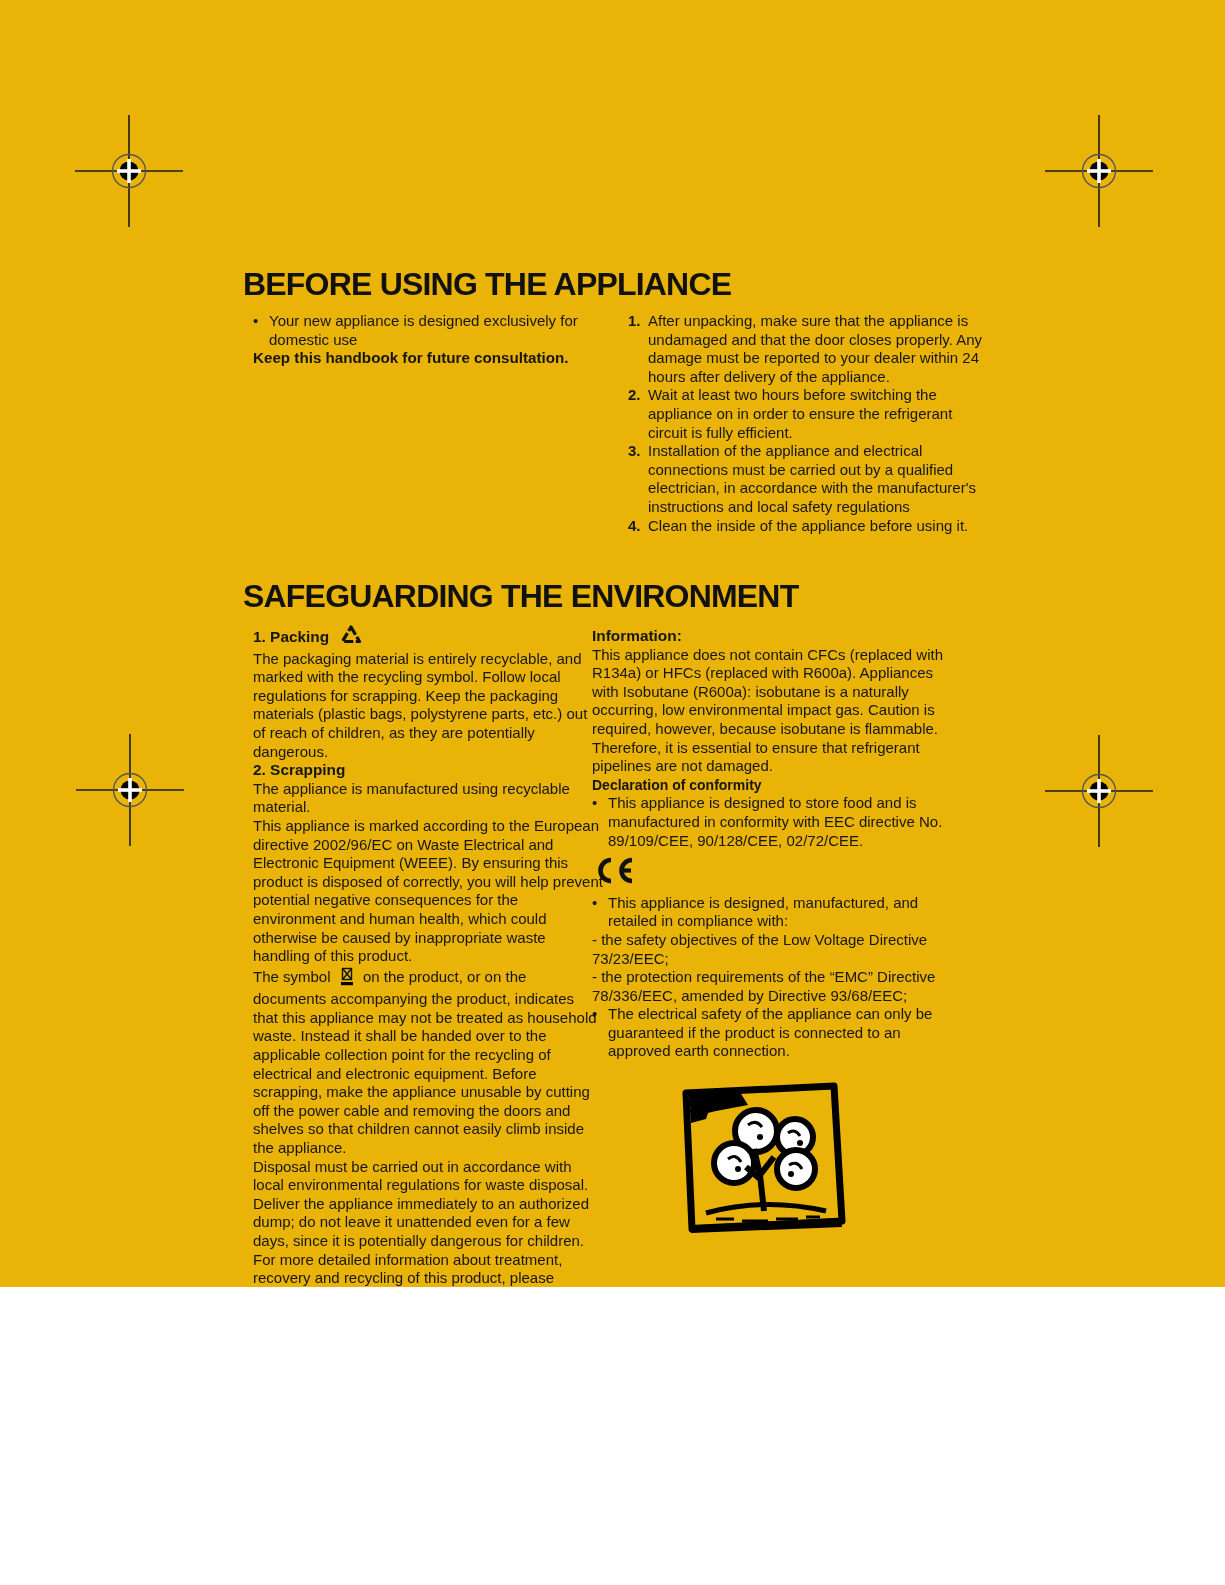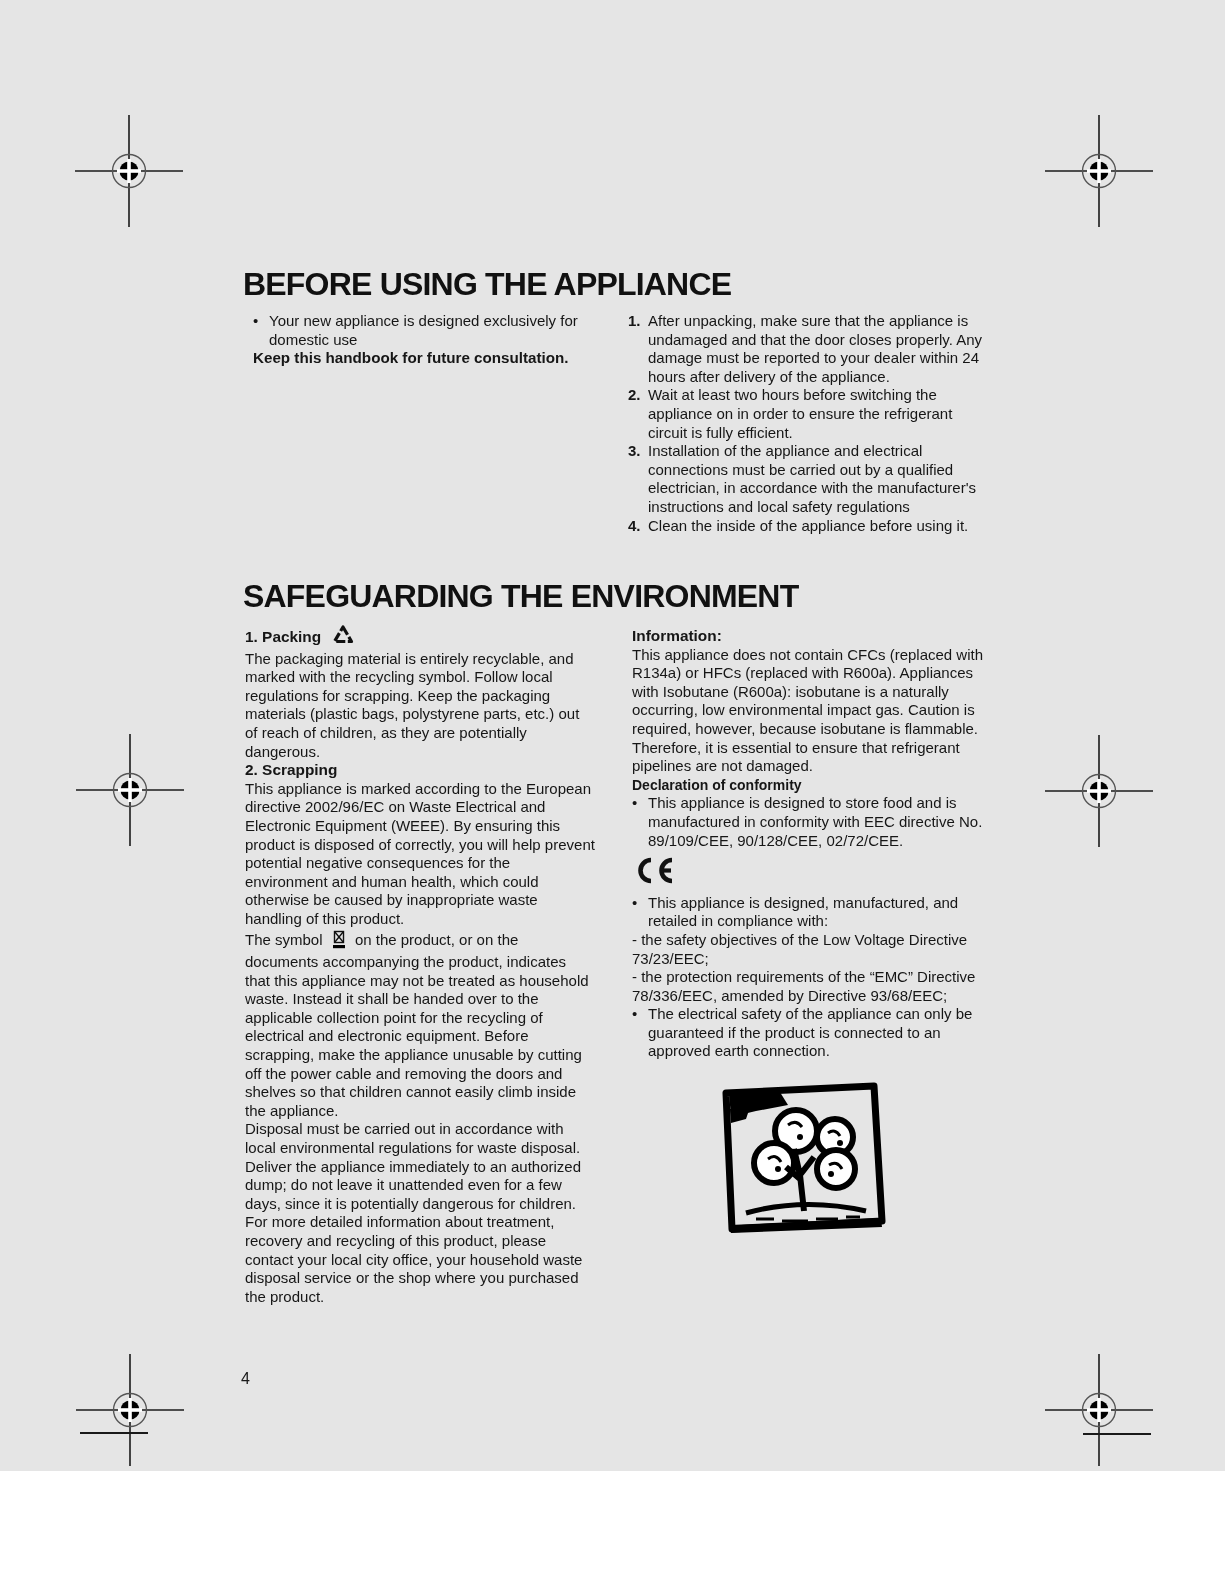--- a/index.html
+++ b/index.html
@@ -1,17 +1,17 @@
 <!DOCTYPE html>
 <html><head>
 <meta charset="utf-8">
 <style>
   html,body { margin:0; padding:0; background:#ffffff; }
   .page {
-    position:relative; width:1225px; height:1471px; background:#e5e5e5;
+    position:relative; width:1225px; height:1287px; background:#eab308;
     font-family:"Liberation Sans", sans-serif; color:#161616; overflow:hidden;
   }
   .h1 {
     position:absolute; font-weight:700; font-size:32px; letter-spacing:-0.8px;
     white-space:nowrap; color:#111;
   }
   .col { position:absolute; font-size:15px; line-height:18.6px; }
   .col p { margin:0; }
   .b { font-weight:700; }
   .bold-para { font-weight:700; font-size:15.2px; }
@@ -129,48 +129,49 @@
       <p>Installation of the appliance and electrical connections must be carried out by a qualified electrician, in accordance with the manufacturer's instructions and local safety regulations</p>
     </div>
     <div class="step">
       <span class="step-num">4.</span>
       <p>Clean the inside of the appliance before using it.</p>
     </div>
   </div>
 
   <div class="h1" style="left:243px;top:578px;">SAFEGUARDING THE ENVIRONMENT</div>
 
-  <div class="col" style="left:245px;top:624px;width:350px;">
+  <div class="col" style="left:253px;top:624px;width:350px;">
     <div class="subhead">
       <span>1. Packing</span>
       <span>
         <svg width="24" height="21" viewBox="0 0 24 21">
           <path d="M12,3 L20.5,17.5 L3.5,17.5 Z" fill="none" stroke="#111" stroke-width="3.2" stroke-linejoin="round" stroke-dasharray="9 2.5"></path>
         </svg>
       </span>
     </div>
     <p>The packaging material is entirely recyclable, and marked with the recycling symbol. Follow local regulations for scrapping. Keep the packaging materials (plastic bags, polystyrene parts, etc.) out of reach of children, as they are potentially dangerous.</p>
     <p class="b" style="font-size:15.4px;">2. Scrapping</p>
+    <p>The appliance is manufactured using recyclable material.</p>
     <p>This appliance is marked according to the European directive 2002/96/EC on Waste Electrical and Electronic Equipment (WEEE). By ensuring this product is disposed of correctly, you will help prevent potential negative consequences for the environment and human health, which could otherwise be caused by inappropriate waste handling of this product.</p>
     <p class="gap6">
       <span>The symbol</span>
       <span class="inline-icon">
         <svg width="16" height="20" viewBox="0 0 16 20">
           <rect x="3.5" y="2.5" width="9" height="11" fill="none" stroke="#111" stroke-width="1.4"></rect>
           <line x1="3.5" y1="2.5" x2="12.5" y2="13.5" stroke="#111" stroke-width="1.4"></line>
           <line x1="12.5" y1="2.5" x2="3.5" y2="13.5" stroke="#111" stroke-width="1.4"></line>
           <rect x="2" y="16" width="12" height="3.2" fill="#000"></rect>
         </svg>
       </span>
       <span>on the product, or on the documents accompanying the product, indicates that this appliance may not be treated as household waste. Instead it shall be handed over to the applicable collection point for the recycling of electrical and electronic equipment. Before scrapping, make the appliance unusable by cutting off the power cable and removing the doors and shelves so that children cannot easily climb inside the appliance.</span>
     </p>
     <p>Disposal must be carried out in accordance with local environmental regulations for waste disposal. Deliver the appliance immediately to an authorized dump; do not leave it unattended even for a few days, since it is potentially dangerous for children. For more detailed information about treatment, recovery and recycling of this product, please contact your local city office, your household waste disposal service or the shop where you purchased the product.</p>
   </div>
 
-  <div class="col" style="left:632px;top:627px;width:364px;">
+  <div class="col" style="left:592px;top:627px;width:364px;">
     <p class="b" style="font-size:15.4px;">Information:</p>
     <p>This appliance does not contain CFCs (replaced with R134a) or HFCs (replaced with R600a). Appliances with Isobutane (R600a): isobutane is a naturally occurring, low environmental impact gas. Caution is required, however, because isobutane is flammable. Therefore, it is essential to ensure that refrigerant pipelines are not damaged.</p>
     <p class="b gap4" style="font-size:14px;">Declaration of conformity</p>
     <div class="bullet-row">
       <span class="bullet-glyph">•</span>
       <p>This appliance is designed to store food and is manufactured in conformity with EEC directive No. 89/109/CEE, 90/128/CEE, 02/72/CEE.</p>
     </div>
     <div class="ce-wrap">
       <svg width="42" height="27" viewBox="0 0 42 27">
         <path d="M17,3 A10.3,10.3 0 1 0 17,24" fill="none" stroke="#111" stroke-width="4.6"></path>

